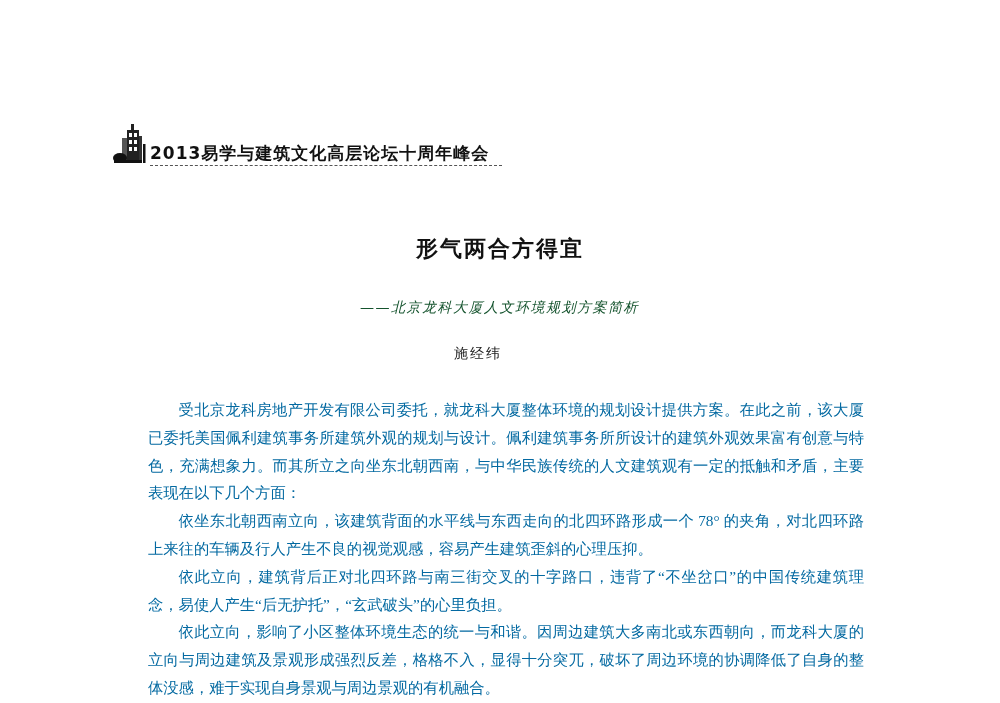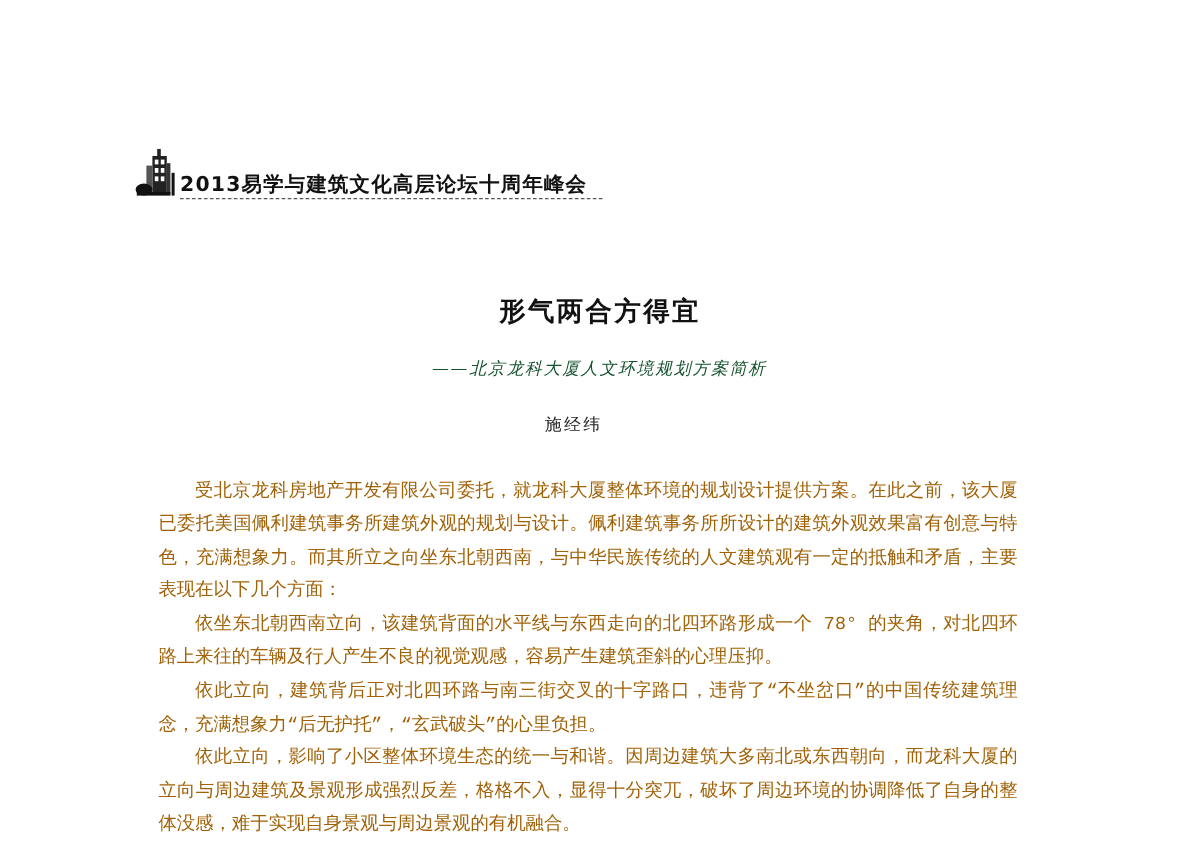--- a/index.html
+++ b/index.html
@@ -44,21 +44,21 @@
       position: absolute;
       left: 38px;
       top: 41px;
       width: 352px;
       border-top: 1.5px dashed #555;
     }
     .article-title {
       position: absolute;
       left: 0;
       width: 1000px;
-      top: 245px;
+      top: 234px;
       text-align: center;
       font-family: "DejaVu Sans", "Liberation Sans", sans-serif;
       font-weight: bold;
       font-size: 22px;
       letter-spacing: 2px;
       color: #111;
     }
     .article-subtitle {
       position: absolute;
       left: 360px;
@@ -76,28 +76,28 @@
       width: 956px;
       top: 345px;
       text-align: center;
       font-family: "DejaVu Serif", "Liberation Serif", serif;
       font-size: 14px;
       letter-spacing: 2px;
       color: #222;
     }
     .body-text {
       position: absolute;
-      left: 132px;
+      left: 148px;
       top: 396px;
       width: 716px;
-      font-family: Liberation Mono, monospace;
+      font-family: Liberation Serif, serif;
       font-size: 15.3px;
       line-height: 27.8px;
       text-align: justify;
-      color: #a16207;
+      color: #0369a1;
     }
     .body-text p {
       margin: 0;
       text-indent: 2em;
     }
   </style>
 </head>
 <body>
 
 <div class="running-header">
@@ -122,15 +122,15 @@
   <div class="header-rule"></div>
 </div>
 
 <div class="article-title">形气两合方得宜</div>
 <div class="article-subtitle">——北京龙科大厦人文环境规划方案简析</div>
 <div class="article-author">施经纬</div>
 
 <div class="body-text">
   <p>受北京龙科房地产开发有限公司委托，就龙科大厦整体环境的规划设计提供方案。在此之前，该大厦已委托美国佩利建筑事务所建筑外观的规划与设计。佩利建筑事务所所设计的建筑外观效果富有创意与特色，充满想象力。而其所立之向坐东北朝西南，与中华民族传统的人文建筑观有一定的抵触和矛盾，主要表现在以下几个方面：</p>
   <p>依坐东北朝西南立向，该建筑背面的水平线与东西走向的北四环路形成一个 78° 的夹角，对北四环路上来往的车辆及行人产生不良的视觉观感，容易产生建筑歪斜的心理压抑。</p>
-  <p>依此立向，建筑背后正对北四环路与南三街交叉的十字路口，违背了“不坐岔口”的中国传统建筑理念，充满想象力“后无护托”，“玄武破头”的心里负担。</p>
+  <p>依此立向，建筑背后正对北四环路与南三街交叉的十字路口，违背了“不坐岔口”的中国传统建筑理念，易使人产生“后无护托”，“玄武破头”的心里负担。</p>
   <p>依此立向，影响了小区整体环境生态的统一与和谐。因周边建筑大多南北或东西朝向，而龙科大厦的立向与周边建筑及景观形成强烈反差，格格不入，显得十分突兀，破坏了周边环境的协调降低了自身的整体没感，难于实现自身景观与周边景观的有机融合。</p>
 </div>
 
 </body></html>

